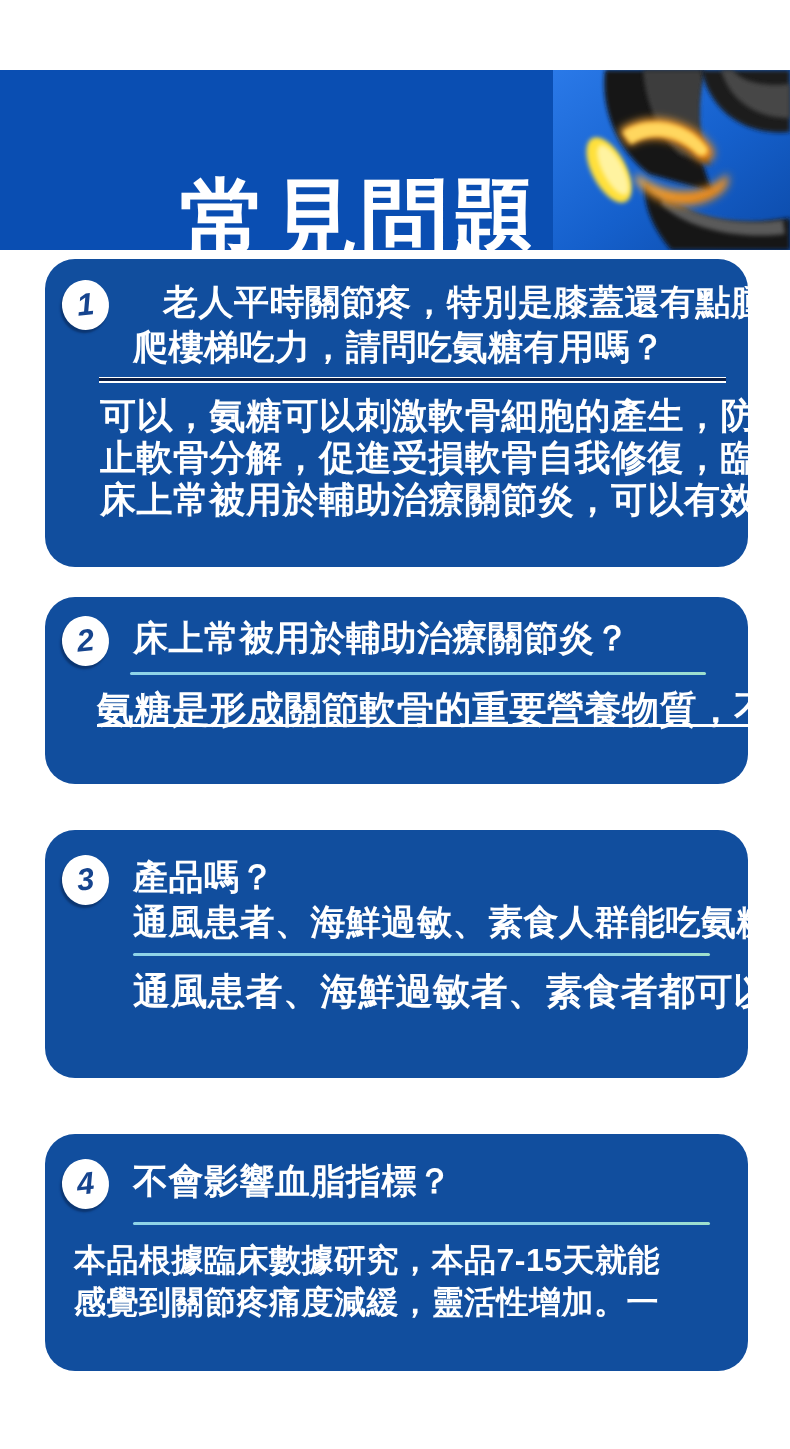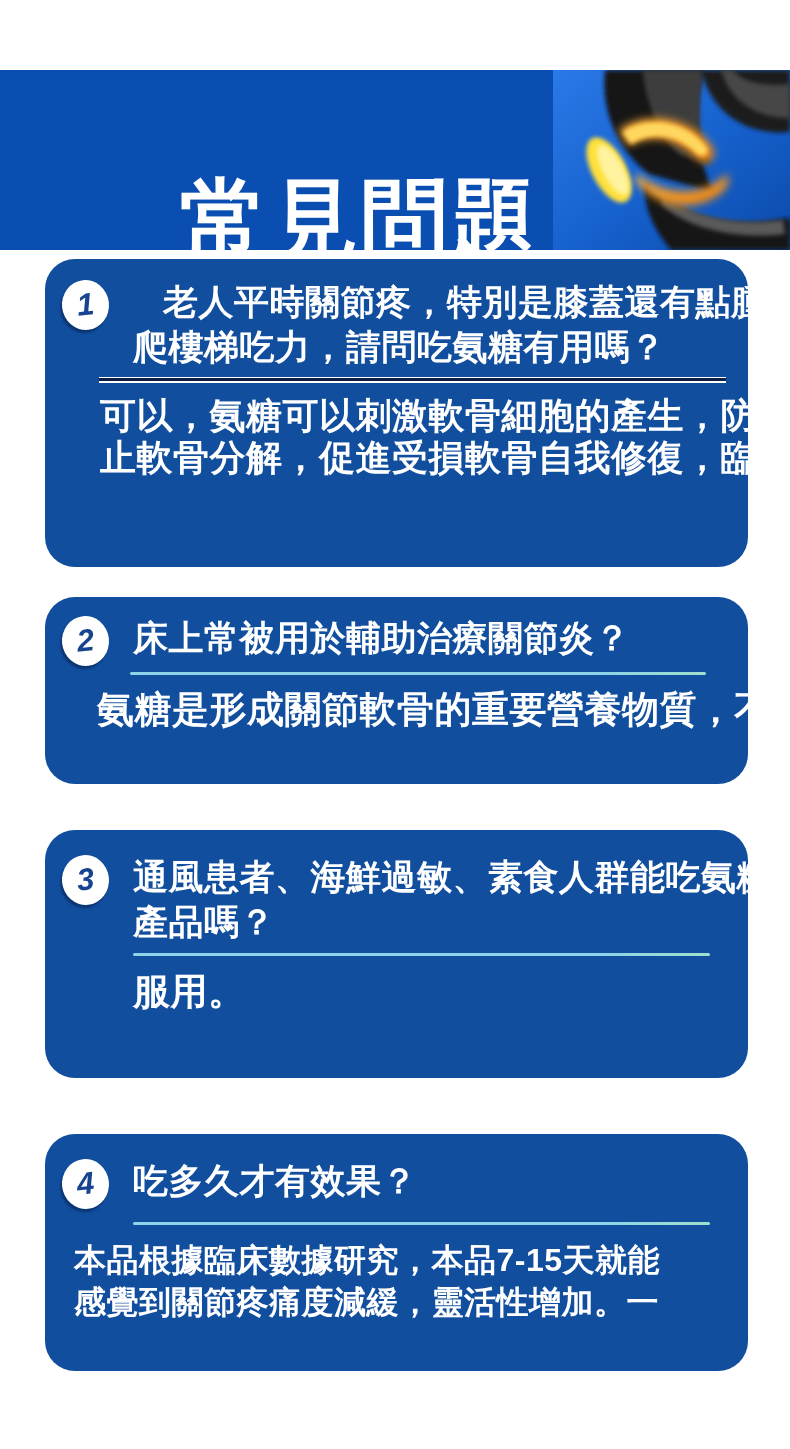--- a/index.html
+++ b/index.html
@@ -68,21 +68,21 @@
     background:linear-gradient(to right,#8fd4e8 0 82%,#9fe0cc 100%);
   }
   .card2 .divider-cyan { margin:6px 42px 0 85px; }
   .card3 .divider-cyan { margin:9px 38px 0 88px; }
   .card4 .divider-cyan { margin:13px 38px 0 88px; }
 
   .answer {
     font-weight:800; letter-spacing:0.5px;
   }
   .card1 .answer { margin:12px 16px 0 55px; font-size:36px; line-height:42px; }
-  .card2 .answer { margin:13px 14px 7px 52px; font-size:37px; line-height:44px; }
+  .card2 .answer { margin:13px 14px 7px 52px; font-size:37px; line-height:44px;text-decoration:underline; }
   .card3 .answer { margin:13px 14px 0 88px; font-size:37px; line-height:46px; }
   .card4 .answer { margin:14px 12px 0 29px; font-size:32px; line-height:42px; }
   .aline { white-space:nowrap; }
 </style>
 </head>
 <body>
 
 <div class="banner">
   <div class="page-title">常見問題</div>
 </div>
@@ -134,20 +134,21 @@
     </div>
     <div class="qtext">
       <div class="qline first-indent">老人平時關節疼，特別是膝蓋還有點腫，</div>
       <div class="qline">爬樓梯吃力，請問吃氨糖有用嗎？</div>
     </div>
   </div>
   <div class="divider-white"></div>
   <div class="answer">
     <div class="aline">可以，氨糖可以刺激軟骨細胞的產生，防</div>
     <div class="aline">止軟骨分解，促進受損軟骨自我修復，臨</div>
+    <div class="aline">床上常被用於輔助治療關節炎，可以有效</div>
   </div>
 </section>
 
 <section class="card card2">
   <div class="qrow">
     <div class="badge">
       <span>2</span>
     </div>
     <div class="qtext">
       <div class="qline">床上常被用於輔助治療關節炎？</div>
@@ -158,37 +159,37 @@
     <div class="aline">氨糖是形成關節軟骨的重要營養物質，不</div>
   </div>
 </section>
 
 <section class="card card3">
   <div class="qrow">
     <div class="badge">
       <span>3</span>
     </div>
     <div class="qtext">
+      <div class="qline">產品嗎？</div>
       <div class="qline">通風患者、海鮮過敏、素食人群能吃氨糖</div>
-      <div class="qline">產品嗎？</div>
     </div>
   </div>
   <div class="divider-cyan"></div>
   <div class="answer">
-    <div class="aline">服用。</div>
+    <div class="aline">通風患者、海鮮過敏者、素食者都可以</div>
   </div>
 </section>
 
 <section class="card card4">
   <div class="qrow">
     <div class="badge">
       <span>4</span>
     </div>
     <div class="qtext">
-      <div class="qline">吃多久才有效果？</div>
+      <div class="qline">不會影響血脂指標？</div>
     </div>
   </div>
   <div class="divider-cyan"></div>
   <div class="answer">
     <div class="aline">本品根據臨床數據研究，本品7-15天就能</div>
     <div class="aline">感覺到關節疼痛度減緩，靈活性增加。一</div>
   </div>
 </section>
 
 </body></html>

